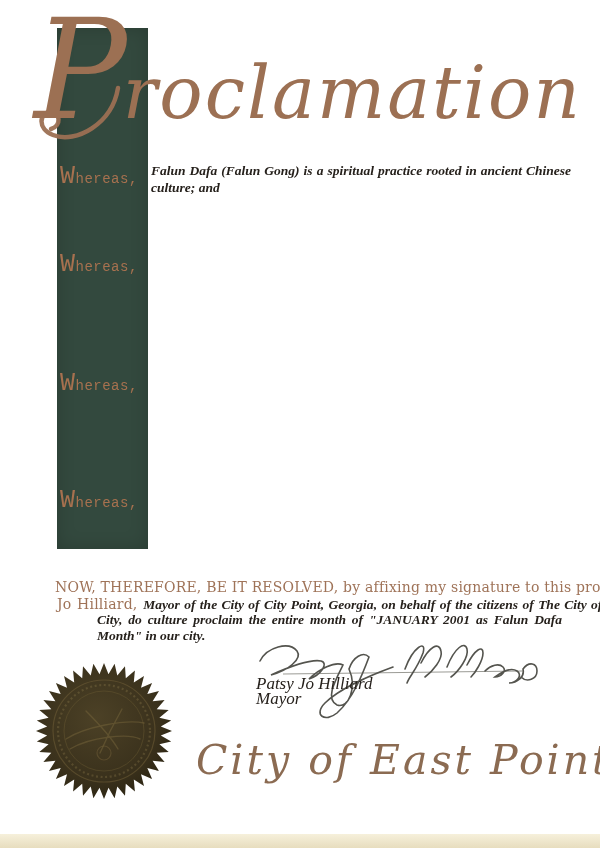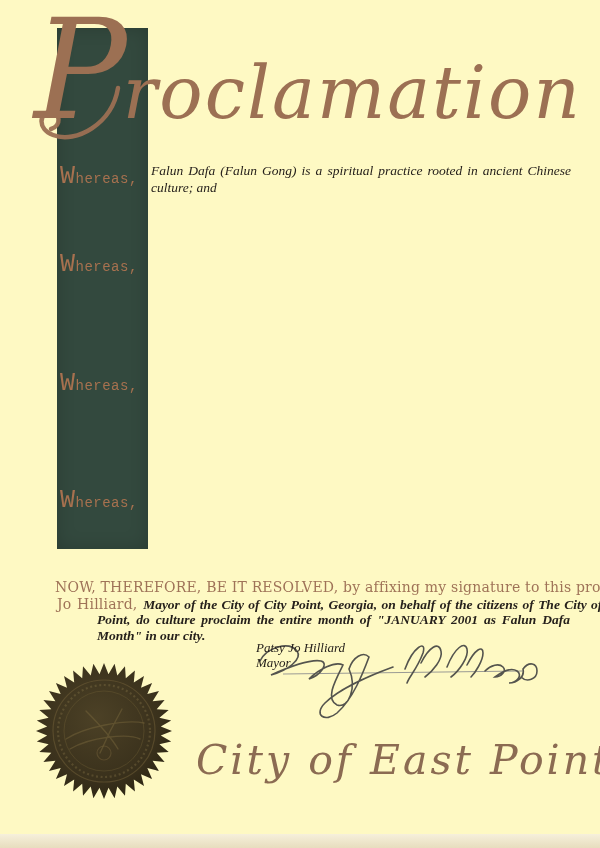--- a/index.html
+++ b/index.html
@@ -1,18 +1,18 @@
 <!DOCTYPE html>
 <html><head>
 <meta charset="utf-8">
 <style>
   html,body{margin:0;padding:0;background:#d8d2c0;}
   .page{
     position:relative;width:600px;height:848px;margin:0 auto;
-    background:#fef9c3;overflow:hidden;
+    background:#ffffff;overflow:hidden;
     font-family:"Liberation Serif", serif;
   }
   .page::after{
     content:"";position:absolute;left:0;right:0;bottom:0;height:14px;
     background:linear-gradient(#f6f0db,#e7ddbe);pointer-events:none;
   }
   
   .banner{
     position:absolute;left:57px;top:28px;width:91px;height:521px;
     background:#33493e;
@@ -31,41 +31,41 @@
   .wlabel{
     position:absolute;left:60px;width:86px;z-index:4;
     font-family:Liberation Mono, monospace;font-size:14px;letter-spacing:.5px;
     color:#a7714f;line-height:1.4;
   }
   .wlabel::first-letter{font-size:25px;}
   .wtext{
     position:absolute;left:151px;width:420px;
     font-size:13.5px;line-height:16.5px;font-style:italic;color:#26211c;
   }
-  .wtext.bold{font-weight:normal;text-align:justify;}
+  .wtext.bold{font-weight:bold;text-align:justify;}
   .w1{top:163px}.w2{top:251px}.w3{top:370px}.w4{top:487px}
   .l1{top:159px}.l2{top:247px}.l3{top:366px}.l4{top:483px}
   
   .res{
     position:absolute;white-space:nowrap;font-size:13.5px;color:#26211c;
   }
   .res .deco{
     font-family:"DejaVu Serif", serif;font-style:normal;
     color:#9f7358;font-size:14px;letter-spacing:.2px;
   }
   .res .b{font-style:italic;font-weight:bold;}
   .res .r{font-style:italic;font-weight:bold;}
   .rl1{left:55px;top:579px;}
   .rl2{left:57px;top:596px;word-spacing:1px;}
   .rl3{left:97px;top:612px;word-spacing:2.5px;}
   .rl4{left:97px;top:628px;}
   
   .sig-svg{position:absolute;left:245px;top:633px;}
   .sig-name{
-    position:absolute;left:256px;top:640px;font-size:13px;
+    position:absolute;left:256px;top:676px;font-size:17px;
     font-style:italic;color:#26211c;line-height:15px;
   }
   
   .seal{position:absolute;left:34px;top:661px;}
   
   .city{
     position:absolute;left:196px;top:736px;
     font-family:"DejaVu Serif", serif;font-style:italic;
     font-size:41px;color:#8b6b52;letter-spacing:3px;white-space:nowrap;
   }
@@ -89,21 +89,21 @@
   <div class="wlabel l2">Whereas,</div>
 
   <div class="wlabel l3">Whereas,</div>
 
   <div class="wlabel l4">Whereas,</div>
 
   <div class="res rl1"><span class="deco">NOW, THEREFORE, BE IT RESOLVED, by affixing my signature to this proclamation, I, Patsy</span></div>
 
   <div class="res rl2"><span class="deco">Jo Hilliard, </span><span class="b">Mayor of the City of City Point, Georgia</span><span class="r">, on behalf of the citizens of </span><span class="b">The City of East</span></div>
 
-  <div class="res rl3"><span class="b">Point</span><span class="r">, do culture proclaim </span><span class="b">the entire  month of "JANUARY 2001 as Falun Dafa</span></div>
+  <div class="res rl3"><span class="b">City</span><span class="r">, do culture proclaim </span><span class="b">the entire  month of "JANUARY 2001 as Falun Dafa</span></div>
 
   <div class="res rl4"><span class="b">Month" in our city.</span></div>
 
   <svg class="sig-svg" width="295" height="90" viewBox="0 0 295 90">
     <line x1="38" y1="41" x2="278" y2="38" stroke="#9a9a94" stroke-width="1"></line>
     <path d="M15,28 C22,14 44,8 52,18 C58,26 42,38 26,42
              C44,34 66,26 76,28 C84,30 76,42 64,46
              C74,36 90,28 98,32 C90,48 80,66 92,72 C104,76 112,54 104,36
              C108,24 118,18 124,24 C118,40 108,66 92,80 C80,90 68,82 80,70
              C94,56 126,42 148,34" fill="none" stroke="#54544e" stroke-width="1.6" stroke-linecap="round"></path>

